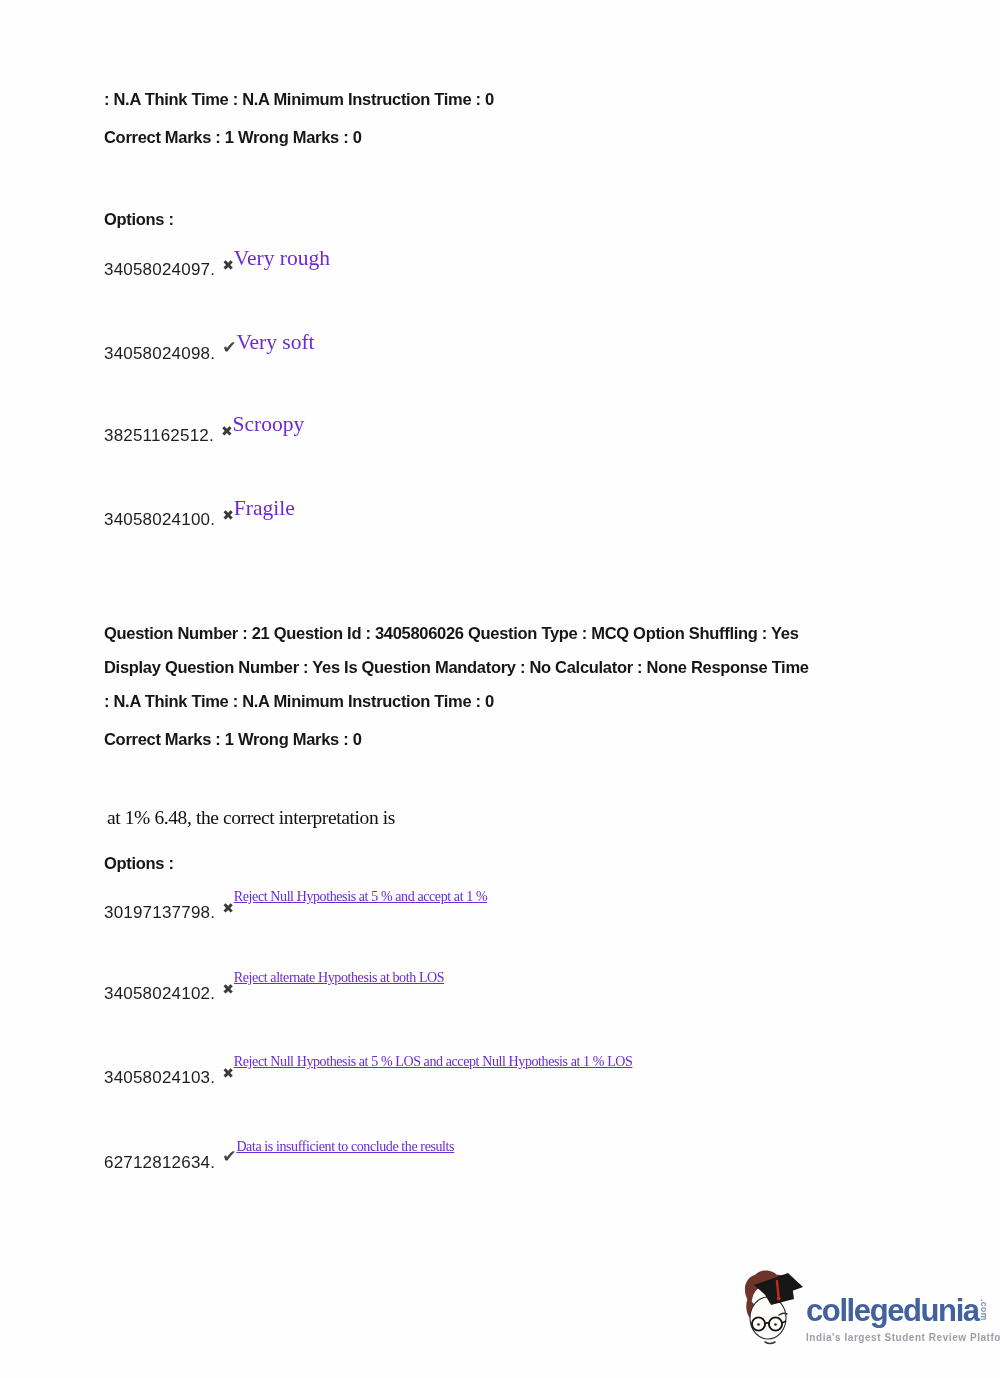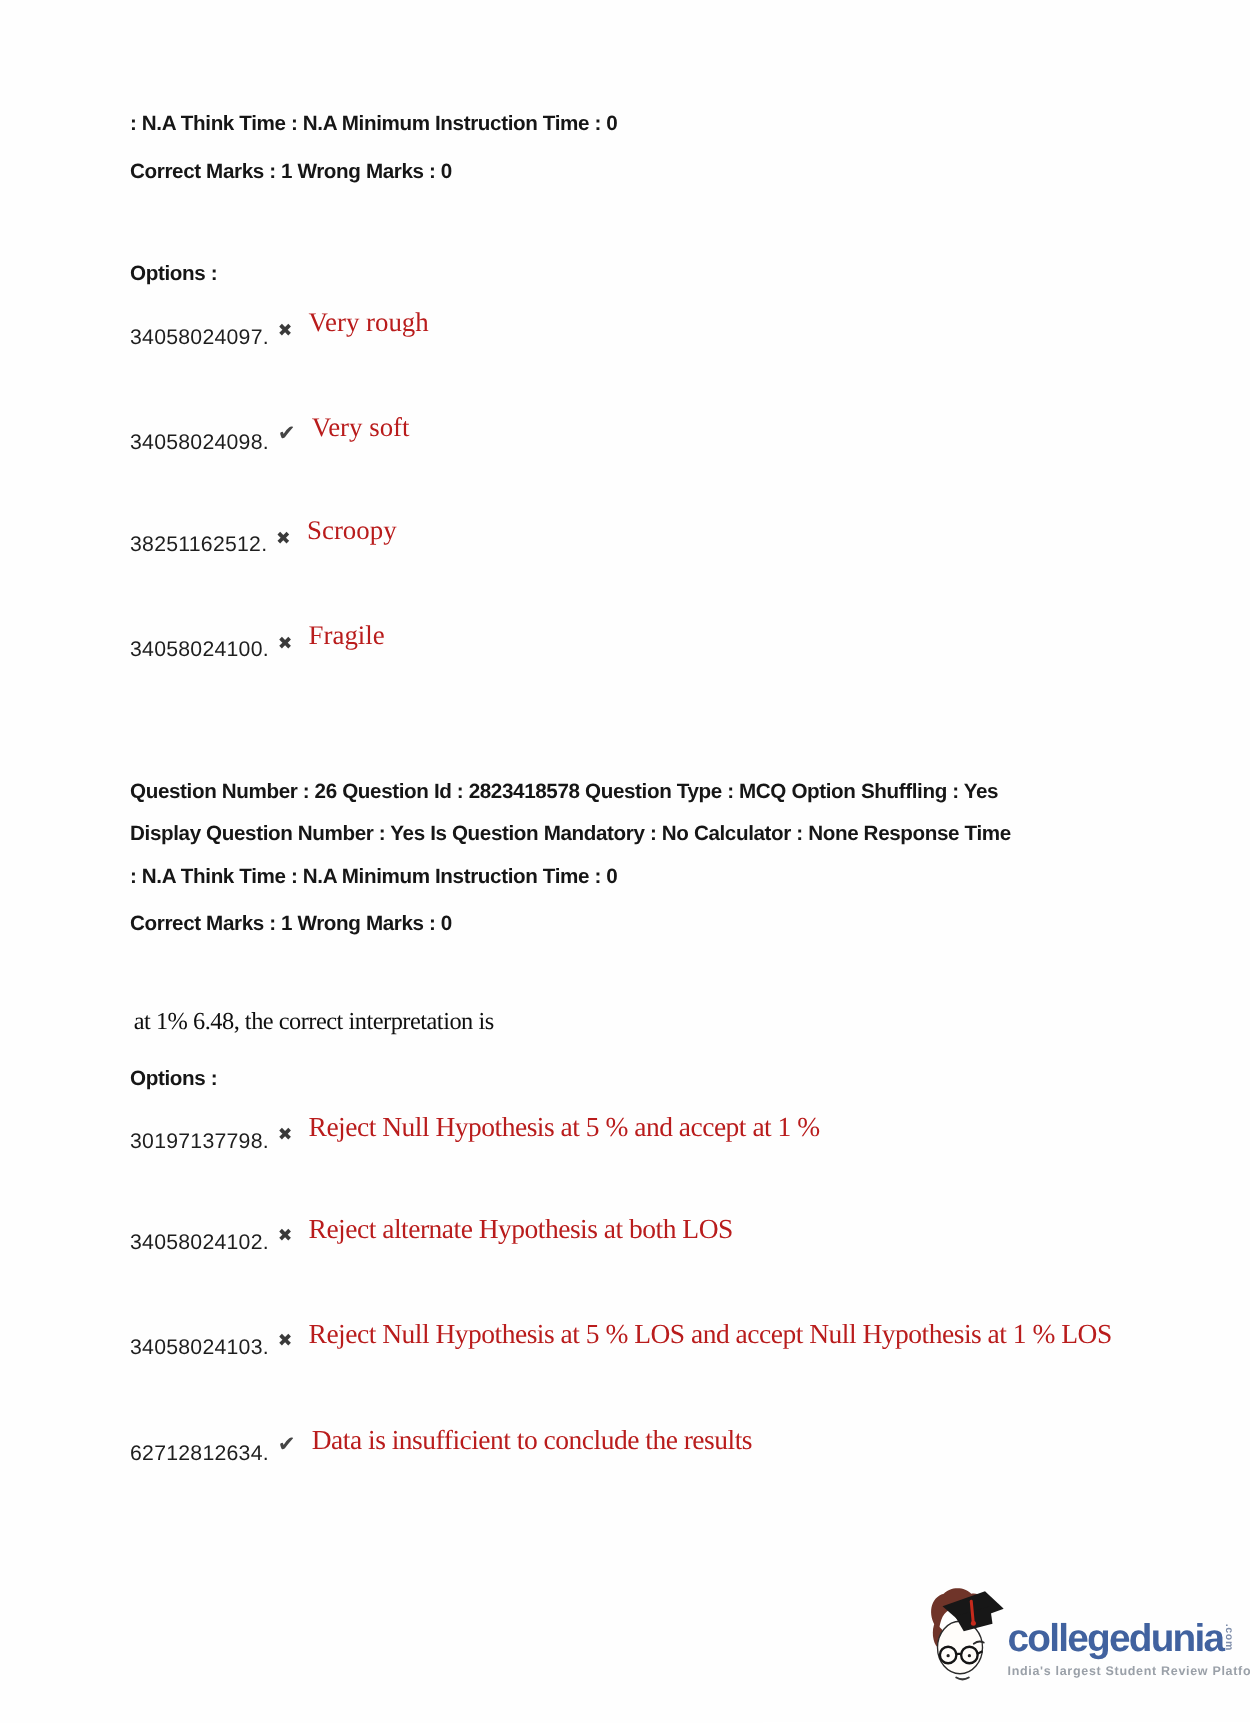--- a/index.html
+++ b/index.html
@@ -51,24 +51,24 @@
     margin-top: 15px;
   }
   .omark {
     font: 400 15px/1 "DejaVu Sans", sans-serif;
     margin: 10px 0 0 7px;
   }
   .omark.wrong   { color: #3a3a3a; font-size: 14px; margin-top: 12px; }
   .omark.correct { color: #454545; font-size: 17px; margin-top: 9px; }
   .otxt {
     font: 400 21.5px/1.15 "Liberation Serif", "DejaVu Serif", serif;
-    color: #b91c1c;
-    margin-left: 13px;
+    color: #6d28d9;
+    margin-left: 0;
   }
-  .otxt.small { font-size: 22px; letter-spacing: -0.4px; }
+  .otxt.small { font-size: 14px; letter-spacing: -0.4px; text-decoration: underline; }
 
   
   .footer-logo {
     position: absolute; left: 741px; top: 1264px;
     width: 250px; height: 92px;
     display: flex; align-items: center;
   }
   .mascot { width: 62px; height: 86px; flex: 0 0 auto; margin-top: 2px; }
   .brand-col { margin-left: 3px; margin-top: 18px; }
   .brand-row { display: flex; align-items: flex-start; }
@@ -115,21 +115,21 @@
     <span class="oid">38251162512.</span>
     <span class="omark wrong">✖</span>
     <span class="otxt">Scroopy</span>
   </div>
   <div class="opt" style="top:496px">
     <span class="oid">34058024100.</span>
     <span class="omark wrong">✖</span>
     <span class="otxt">Fragile</span>
   </div>
 
-  <div class="meta" style="top:624px">Question Number : 26 Question Id : 2823418578 Question Type : MCQ Option Shuffling : Yes</div>
+  <div class="meta" style="top:624px">Question Number : 21 Question Id : 3405806026 Question Type : MCQ Option Shuffling : Yes</div>
   <div class="meta" style="top:658px">Display Question Number : Yes Is Question Mandatory : No Calculator : None Response Time</div>
   <div class="meta" style="top:692px">: N.A Think Time : N.A Minimum Instruction Time : 0</div>
   <div class="meta" style="top:730px">Correct Marks : 1 Wrong Marks : 0</div>
 
   <div class="qserif-small" style="top:806px">at 1% 6.48, the correct interpretation is</div>
   <div class="meta" style="top:854px">Options :</div>
 
   <div class="opt" style="top:889px">
     <span class="oid">30197137798.</span>
     <span class="omark wrong">✖</span>

